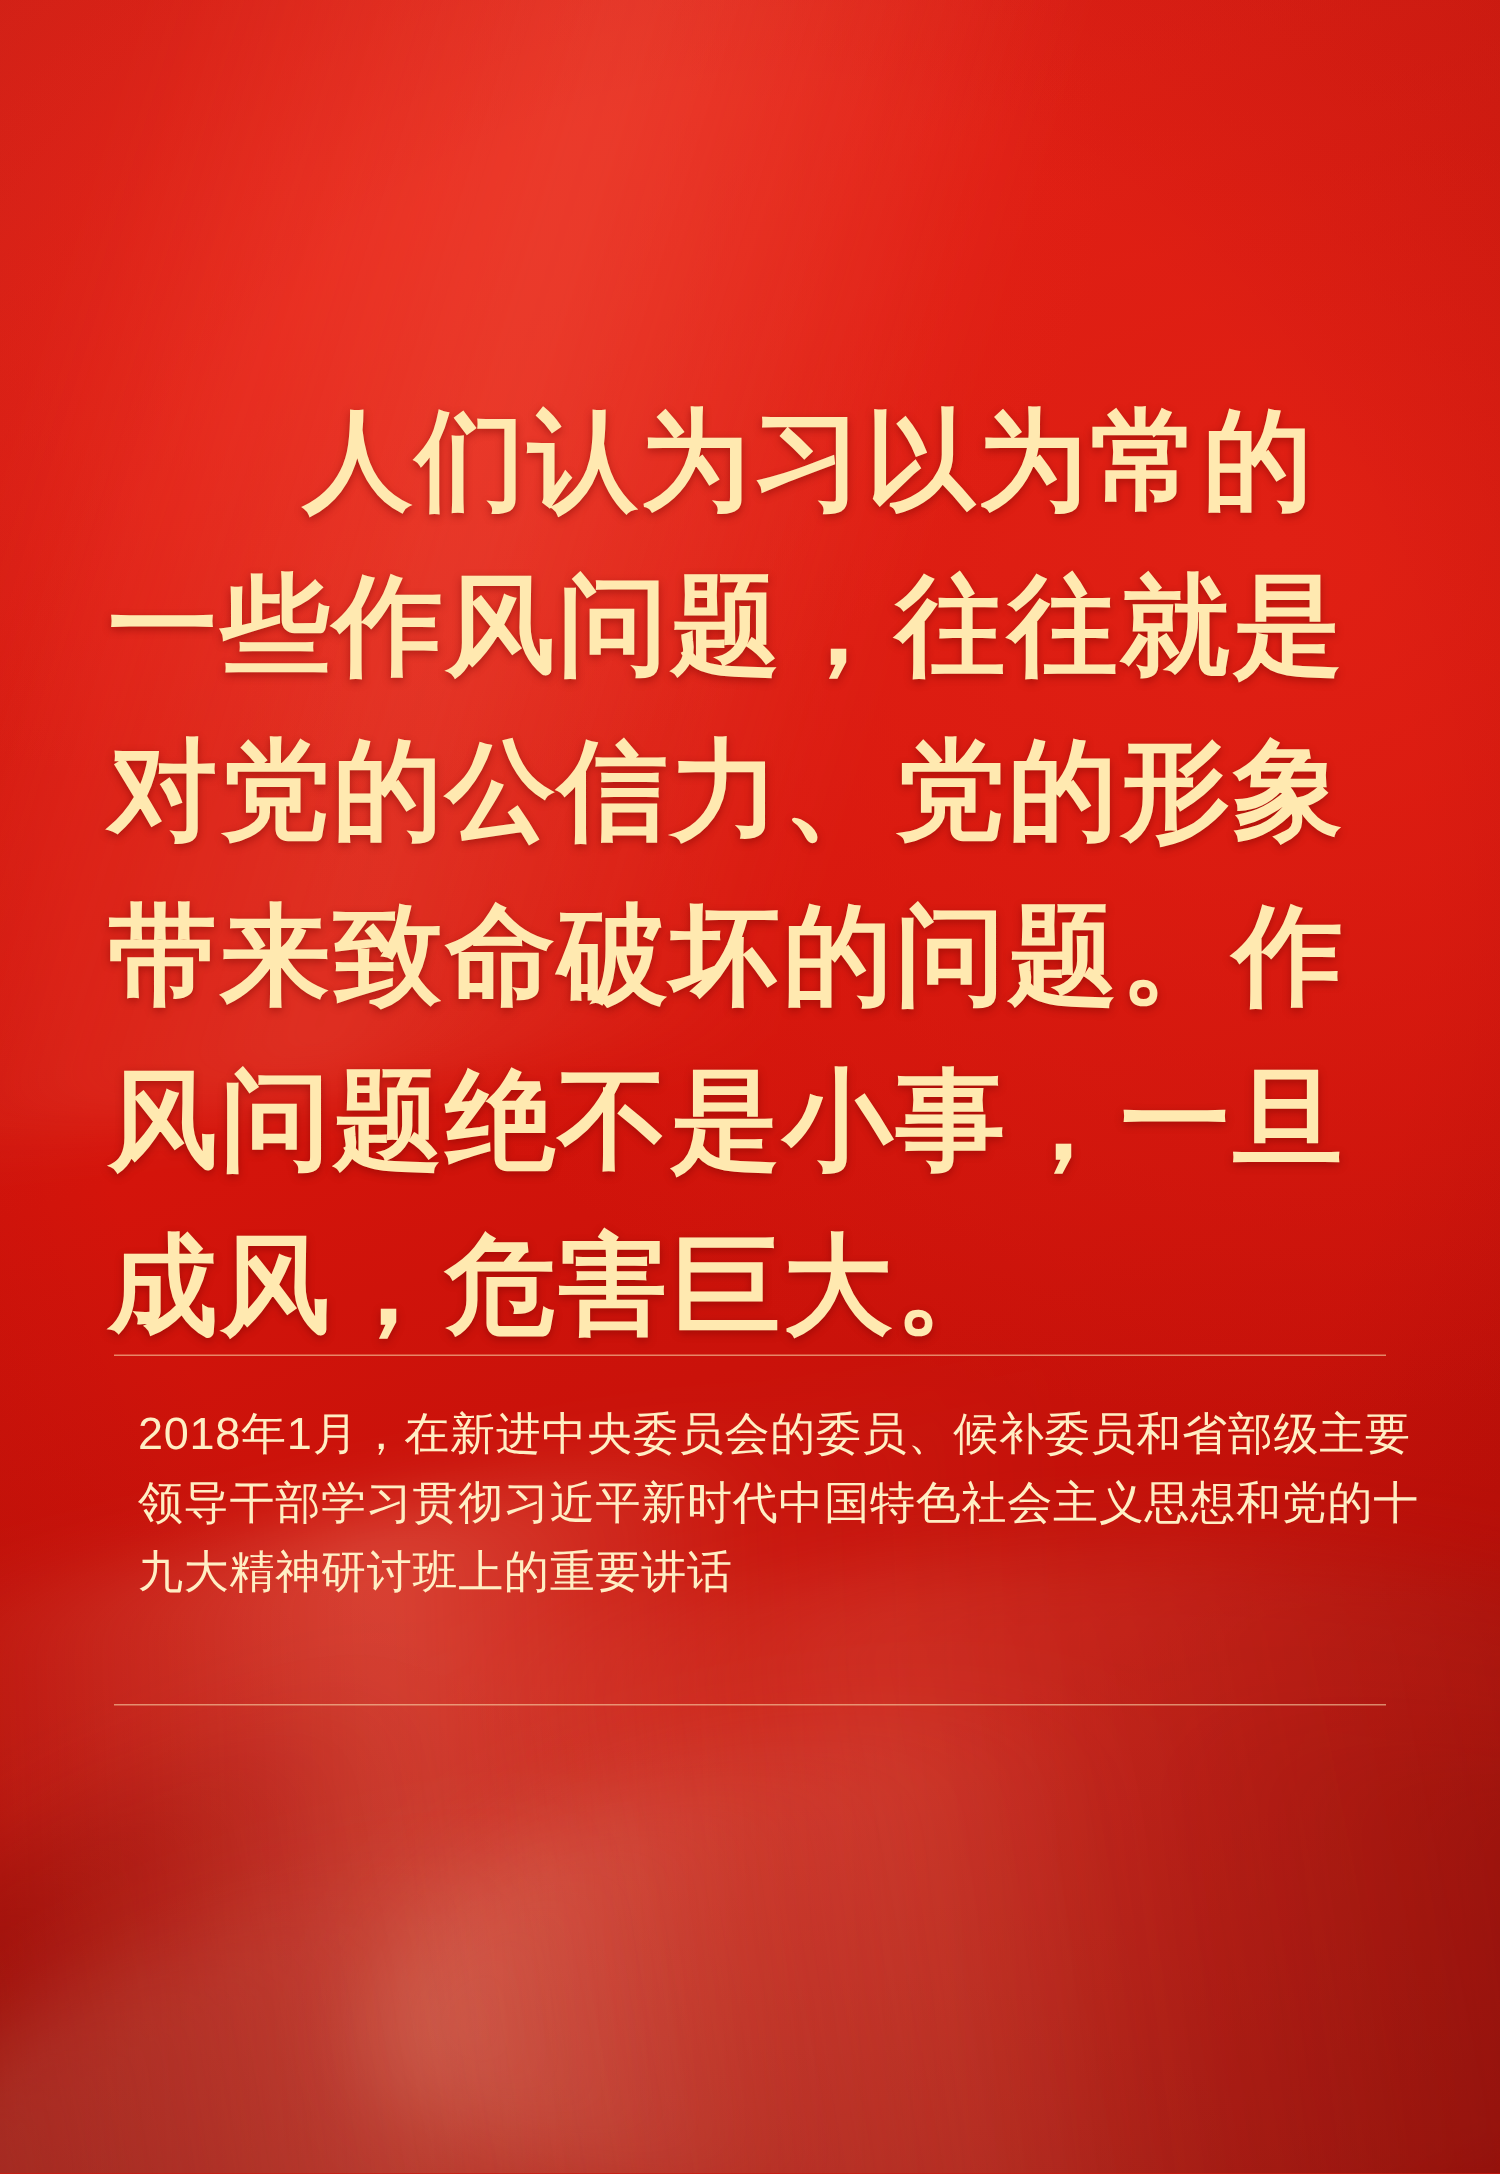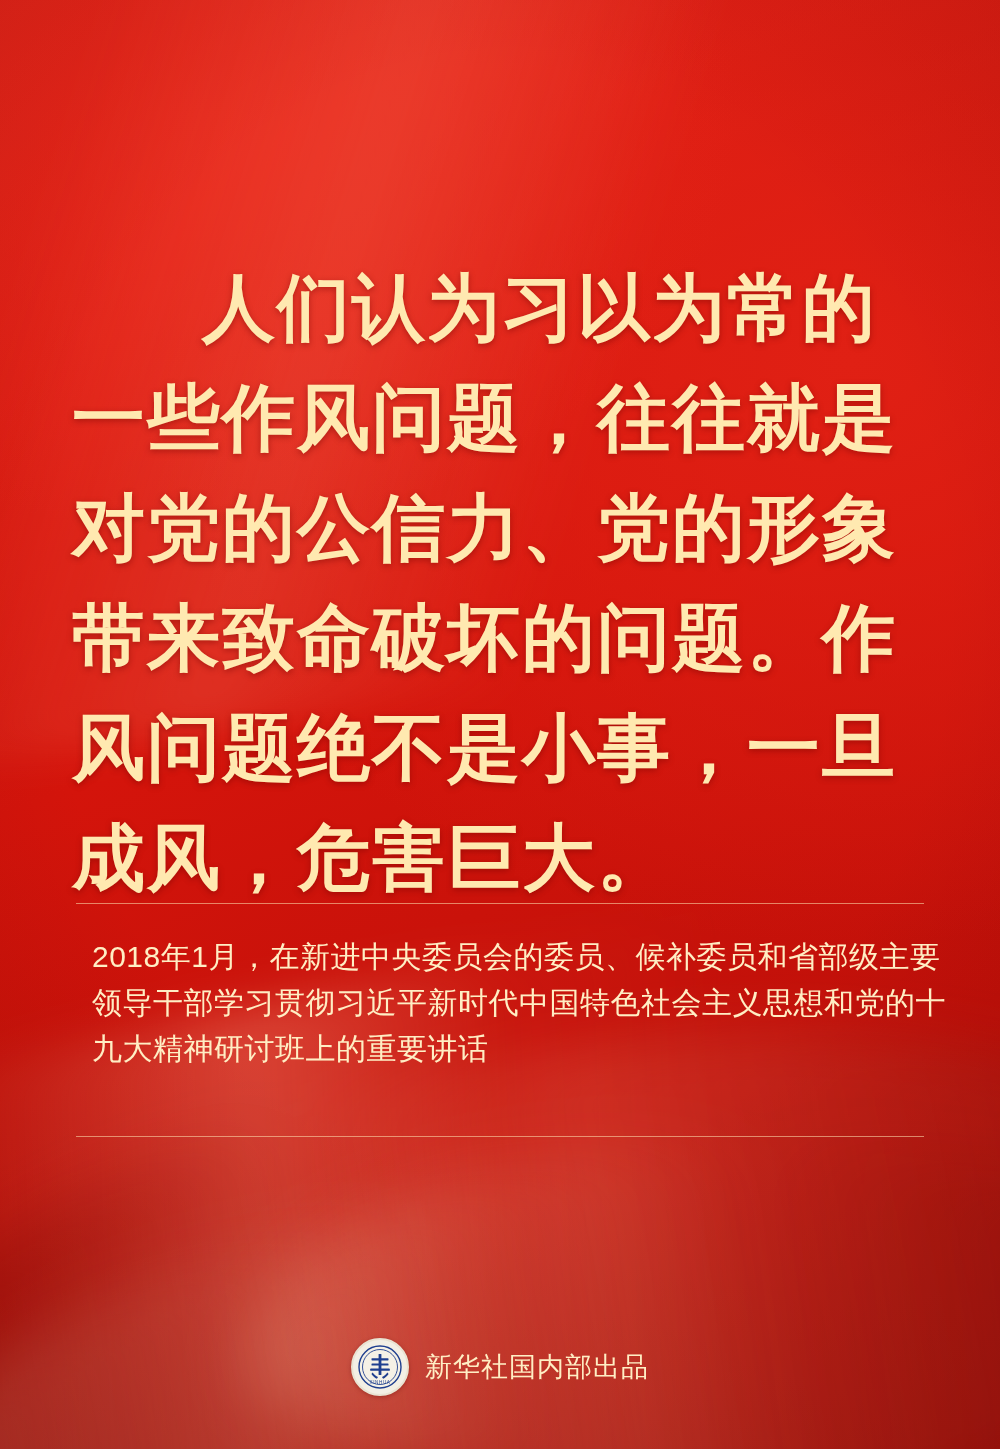--- a/index.html
+++ b/index.html
@@ -168,33 +168,15 @@
   <div class="content">
 
     <div class="quote">人们认为习以为常的一些作风问题，往往就是对党的公信力、党的形象带来致命破坏的问题。作风问题绝不是小事，一旦成风，危害巨大。</div>
 
     <div class="rule rule-top"></div>
 
     <div class="source">2018年1月，在新进中央委员会的委员、候补委员和省部级主要领导干部学习贯彻习近平新时代中国特色社会主义思想和党的十九大精神研讨班上的重要讲话</div>
 
     <div class="rule rule-bottom"></div>
 
-    <div class="footer">
-      <div class="logo">
-        <svg width="44" height="44" viewBox="0 0 44 44" aria-hidden="true">
-          <circle cx="22" cy="22" r="21" fill="#f5f1e6" stroke="#1f3f8f" stroke-width="1.4"></circle>
-          <circle cx="22" cy="22" r="17.5" fill="none" stroke="#1f3f8f" stroke-width="0.9"></circle>
-          <g fill="#1f3f8f">
-            <rect x="20.6" y="9" width="2.8" height="21" rx="0.6"></rect>
-            <rect x="13.5" y="13.2" width="17" height="2.2" rx="0.6"></rect>
-            <rect x="13.5" y="18.4" width="17" height="2.2" rx="0.6"></rect>
-            <rect x="12.2" y="23.6" width="19.6" height="2.2" rx="0.6"></rect>
-            <path d="M14.6 27.6c1.6 2.2 3.4 3.6 5.4 4.4l-1.1 1.7c-2.2-1.1-4-2.7-5.5-4.8z"></path>
-            <path d="M29.4 27.6c-1.6 2.2-3.4 3.6-5.4 4.4l1.1 1.7c2.2-1.1 4-2.7 5.5-4.8z"></path>
-          </g>
-          <text x="22" y="39.2" text-anchor="middle" font-family="'Liberation Sans',sans-serif" font-size="4.6" fill="#1f3f8f" letter-spacing="0.6">XINHUA</text>
-        </svg>
-      </div>
-      <div class="footer-text">新华社国内部出品</div>
-    </div>
 
   </div>
 </div>
 
 </body></html>

